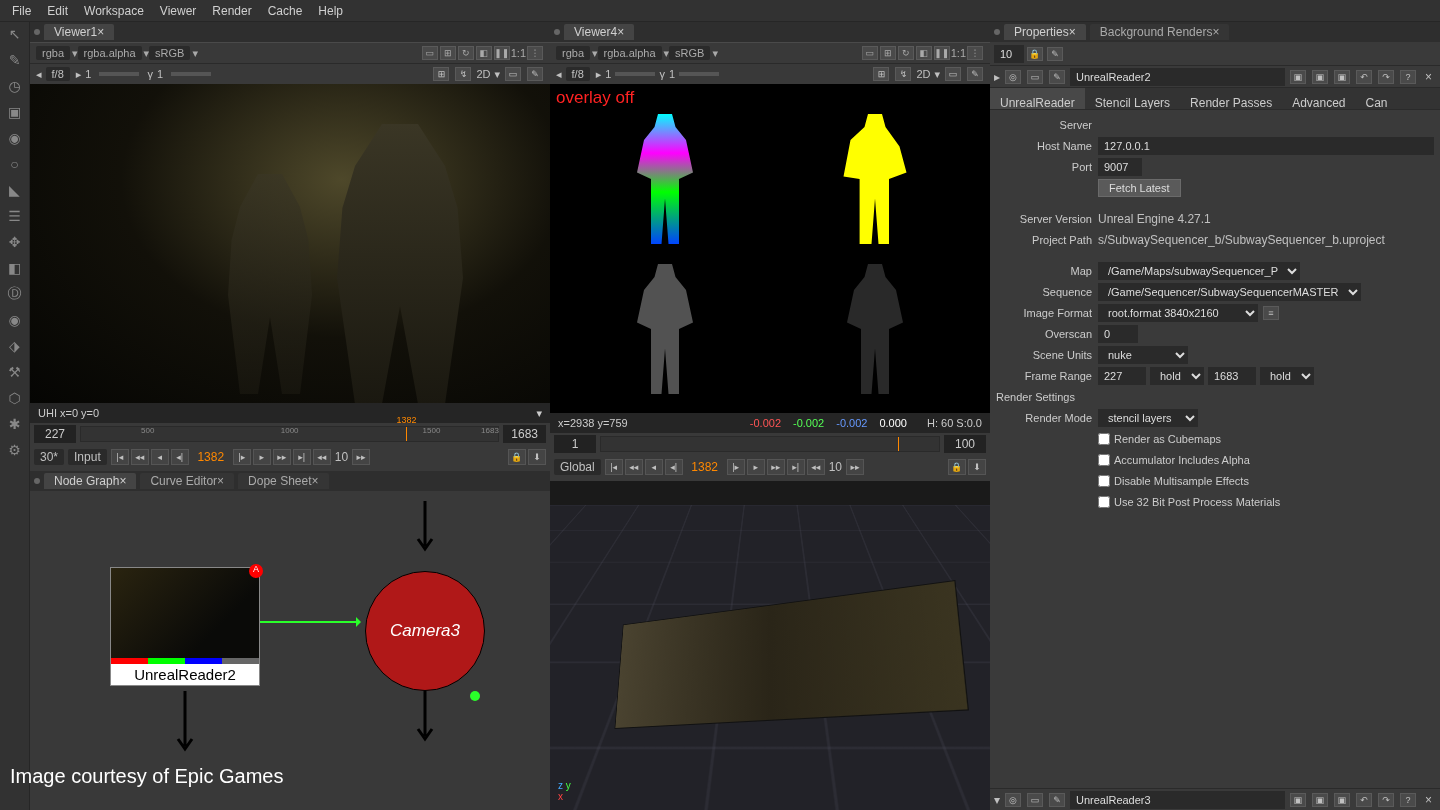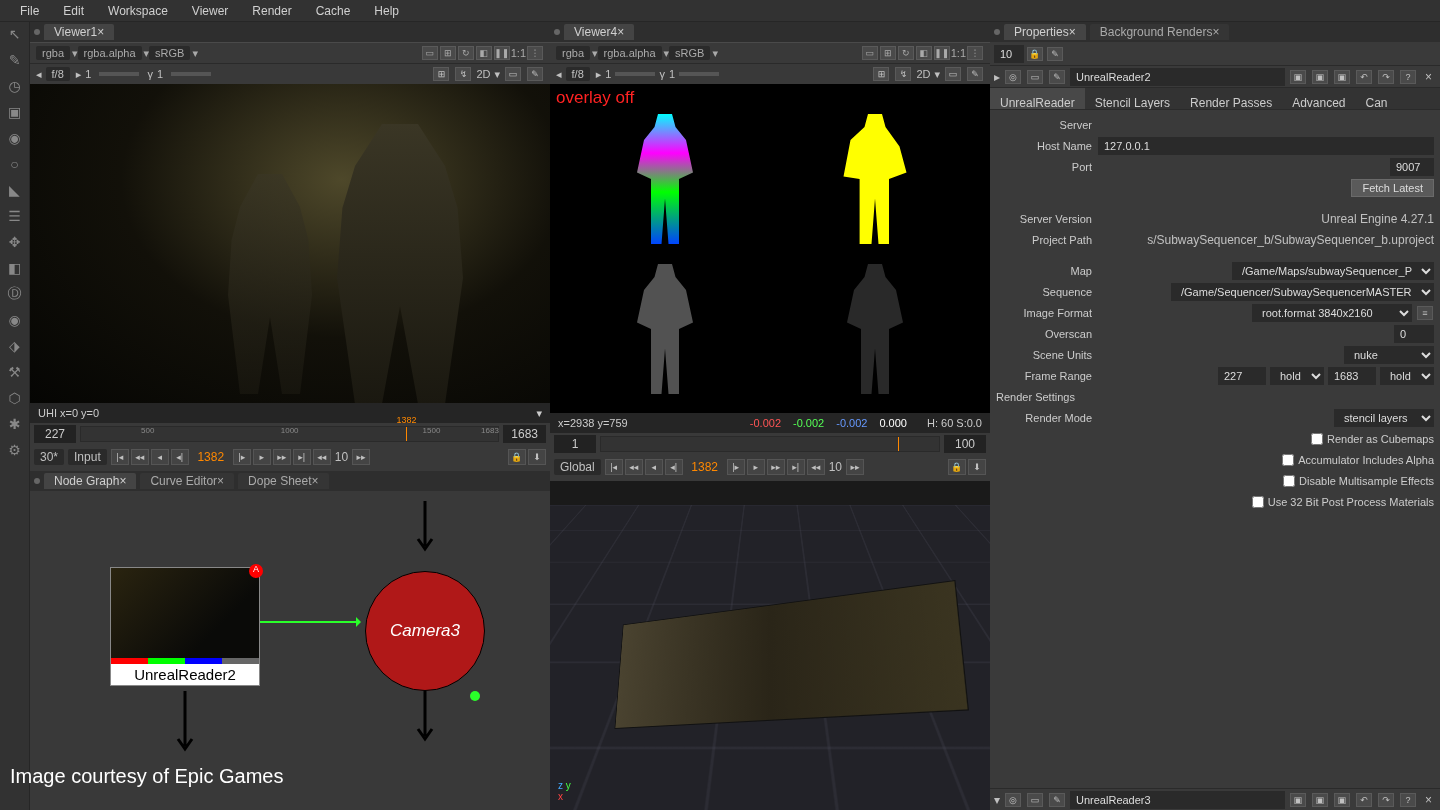--- a/index.html
+++ b/index.html
@@ -1,18 +1,18 @@
 <!DOCTYPE html>
 <html><head>
 <meta charset="utf-8">
 <style>
 * { margin: 0; padding: 0; box-sizing: border-box; font-family: Arial, sans-serif; }
 body { background: #393939; color: #c0c0c0; font-size: 12px; overflow: hidden; width: 1440px; height: 810px; position: relative; }
 .menubar { background: #323232; height: 22px; display: flex; align-items: center; padding: 0 4px; border-bottom: 1px solid #262626; }
-.menubar span { padding: 0 8px; cursor: pointer; color: #d0d0d0; margin-left: 8px; }
+.menubar span { padding: 0 8px; cursor: pointer; color: #d0d0d0; }
 .toolbar-left { position: absolute; left: 0; top: 22px; width: 30px; height: 788px; background: #323232; display: flex; flex-direction: column; align-items: center; padding-top: 4px; gap: 10px; border-right: 1px solid #262626; }
 .toolbar-left .ticon { width: 16px; height: 16px; display: flex; align-items: center; justify-content: center; color: #888; font-size: 14px; cursor: pointer; }
 .main { position: absolute; left: 30px; top: 22px; right: 0; bottom: 0; display: flex; }
 .col { display: flex; flex-direction: column; }
 .col-left { width: 520px; }
 .col-mid { width: 440px; }
 .col-right { flex: 1; background: #3a3a3a; }
 .tab-strip { height: 20px; background: #2e2e2e; display: flex; align-items: center; gap: 4px; padding: 0 4px; }
 .tab { background: #444; padding: 1px 10px; border-radius: 2px 2px 0 0; color: #d0d0d0; display: flex; align-items: center; }
 .tab.inactive { background: #353535; color: #aaa; }
@@ -51,21 +51,21 @@
 .properties { height: 100%; display: flex; flex-direction: column; background: #3a3a3a; }
 .prop-tabs { height: 20px; display: flex; background: #2e2e2e; align-items: center; padding: 0 4px; gap: 4px; }
 .prop-toolbar { height: 24px; display: flex; align-items: center; padding: 0 4px; gap: 2px; border-bottom: 1px solid #2a2a2a; }
 .prop-node-hdr { height: 22px; display: flex; align-items: center; padding: 0 4px; gap: 4px; background: #3a3a3a; border-bottom: 1px solid #2a2a2a; }
 .tabrow { height: 22px; display: flex; background: #333; border-bottom: 1px solid #2a2a2a; overflow: hidden; }
 .tabrow .ptab { padding: 8px 10px; color: #ccc; cursor: pointer; white-space: nowrap; }
 .tabrow .ptab.active { background: #484848; }
 .prop-body { flex: 1; overflow-y: auto; padding: 4px 6px; }
 .prow { display: flex; align-items: center; height: 21px; margin-bottom: 0; }
 .prow .plabel { width: 102px; text-align: right; padding-right: 6px; color: #ccc; font-size: 11px; }
-.prow .pval { flex: 1; display: flex; gap: 4px; align-items: center; justify-content: flex-end; }
+.prow .pval { flex: 1; display: flex; gap: 4px; align-items: center; }
 .pinput { background: #2a2a2a; border: none; color: #ddd; padding: 2px 6px; font-size: 11px; height: 18px; }
 .pinput.wide { flex: 1; }
 .pbutton { background: #5a5a5a; border: 1px solid #6a6a6a; color: #ddd; padding: 2px 10px; font-size: 11px; cursor: pointer; }
 .pdrop { background: #2a2a2a; border: none; color: #ddd; padding: 2px 6px; font-size: 11px; height: 18px; }
 .pcheck { display: flex; align-items: center; gap: 6px; color: #ccc; font-size: 11px; padding-left: 0; }
 .pcheck input { width: 12px; height: 12px; }
 .coord-red { color: #ff5555; }
 .coord-grn { color: #55ff55; }
 .coord-blu { color: #6699ff; }
 .coord-wht { color: #fff; }

